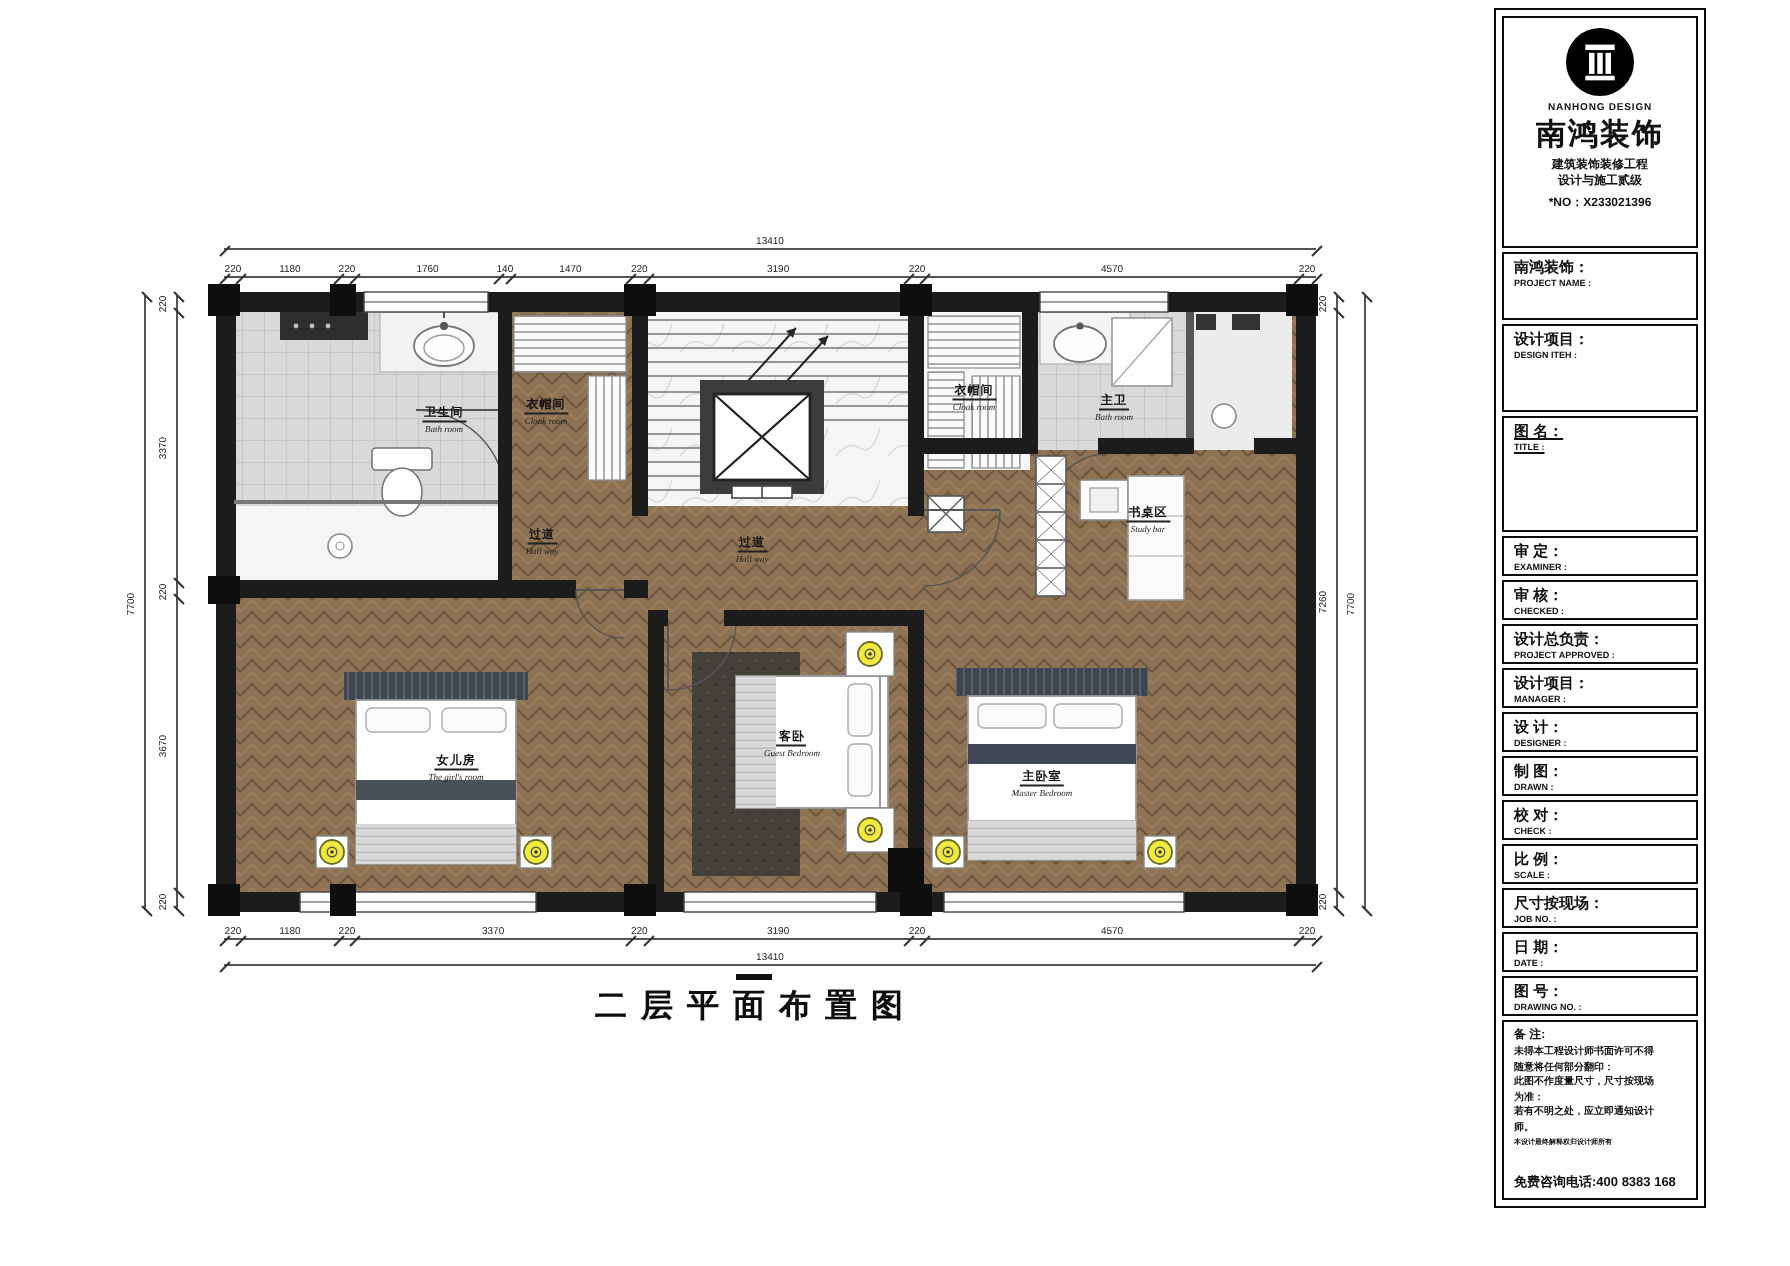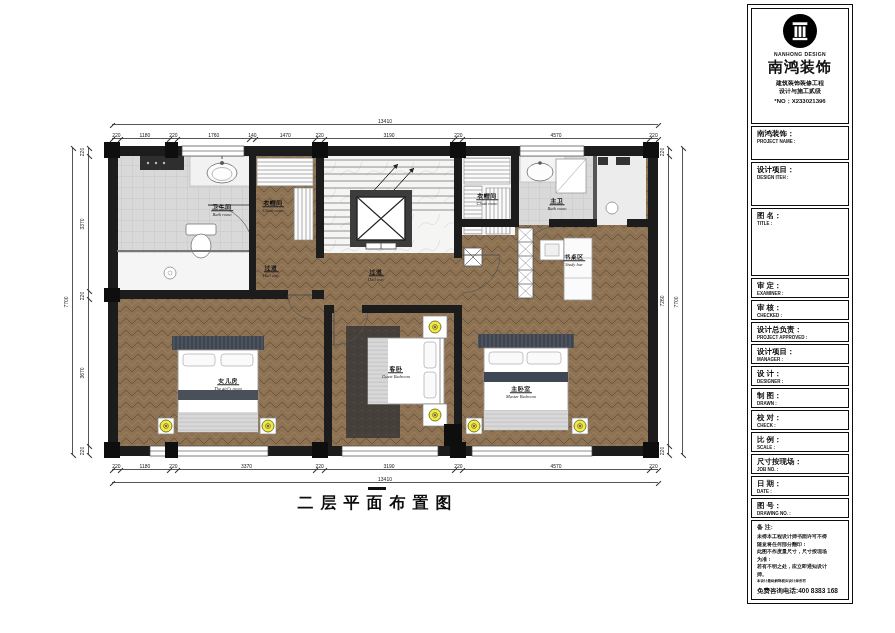--- a/index.html
+++ b/index.html
@@ -32,21 +32,21 @@
   .tb-box{border:1.5px solid #0c0c0c;box-sizing:border-box;padding:2px 5px;flex:0 0 auto;background:#fff;}
   #tb-brand{height:116px;display:flex;flex-direction:column;align-items:center;padding-top:5px;}
   #tb-logo{width:34px;height:34px;border-radius:50%;background:#000;display:flex;align-items:center;justify-content:center;}
   .brand-en{font-size:5px;font-weight:bold;letter-spacing:0.4px;margin-top:3px;white-space:nowrap;}
   .brand-cn{font-size:15px;font-weight:bold;letter-spacing:1px;margin-top:1px;white-space:nowrap;}
   .brand-cert{font-size:6px;font-weight:bold;text-align:center;line-height:1.35;margin-top:2px;}
   .brand-no{font-size:6px;font-weight:bold;margin-top:2px;white-space:nowrap;}
   #tb-fields{display:contents;}
   .tb-box .cn{font-size:7.5px;font-weight:bold;white-space:nowrap;}
   .tb-box .en{font-size:4.5px;font-weight:bold;white-space:nowrap;color:#111;}
-  .f0{height:34px;} .f1{height:44px;} .f2{height:68px;}
+  .f0{height:34px;} .f1{height:44px;} .f2{height:58px;text-decoration:underline;}
   .fs{height:20px;}
   #tb-notes{flex:1 1 auto;display:flex;flex-direction:column;font-weight:bold;overflow:hidden;}
   .note-label{font-size:6px;margin-bottom:1px;}
   .note-line{font-size:5px;line-height:1.5;white-space:nowrap;}
   .note-fine{font-size:3.5px;margin-top:1px;white-space:nowrap;}
   .note-hotline{font-size:6.5px;margin-top:auto;padding-bottom:1px;white-space:nowrap;}
 </style>
 </head>
 <body>
 

